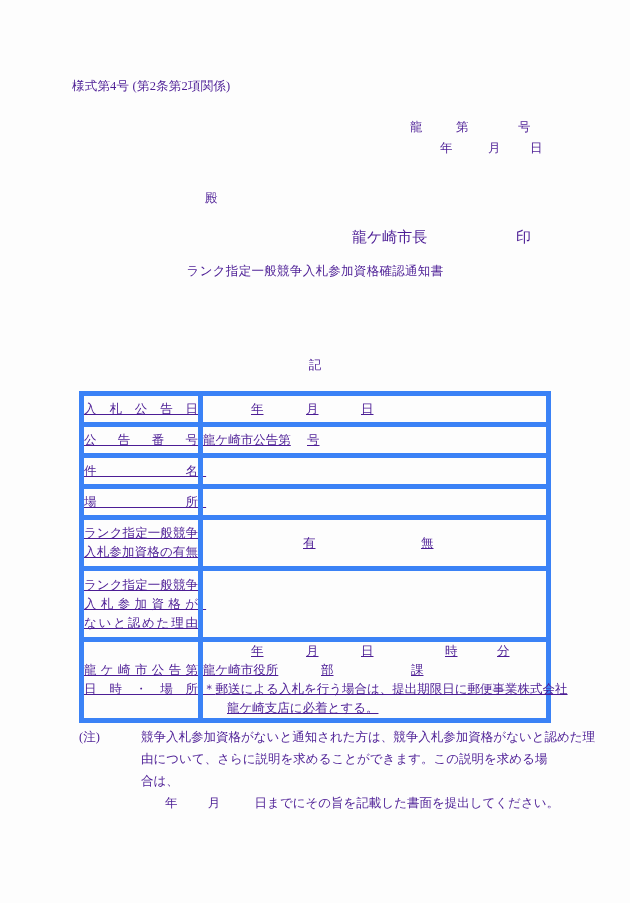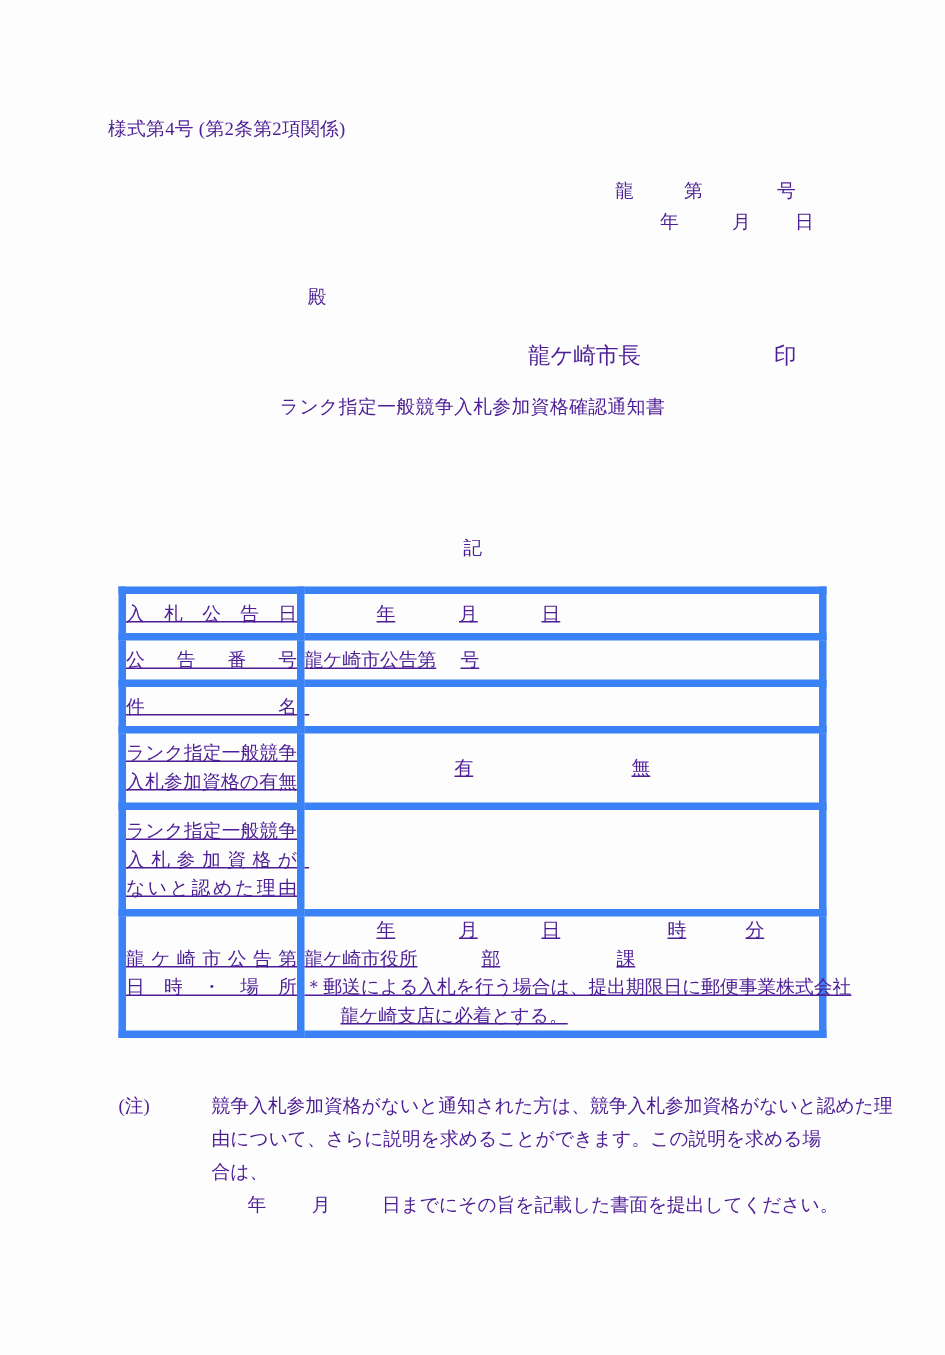--- a/index.html
+++ b/index.html
@@ -264,20 +264,26 @@
         </td>
       </tr>
 
       <tr>
         <td class="label-cell" style="height:26px">
           <span class="label-just">件名</span>
         </td>
         <td class="value-cell">&nbsp;</td>
       </tr>
 
+      <tr>
+        <td class="label-cell" style="height:26px">
+          <span class="label-just">場所</span>
+        </td>
+        <td class="value-cell">&nbsp;</td>
+      </tr>
 
       <tr>
         <td class="label-cell" style="height:46px">
           <span class="label-just">ランク指定一般競争</span>
           <span class="label-just">入札参加資格の有無</span>
         </td>
         <td class="value-cell">
           <div class="umu-line">
             <span class="umu-a">有</span>
             <span>無</span>

